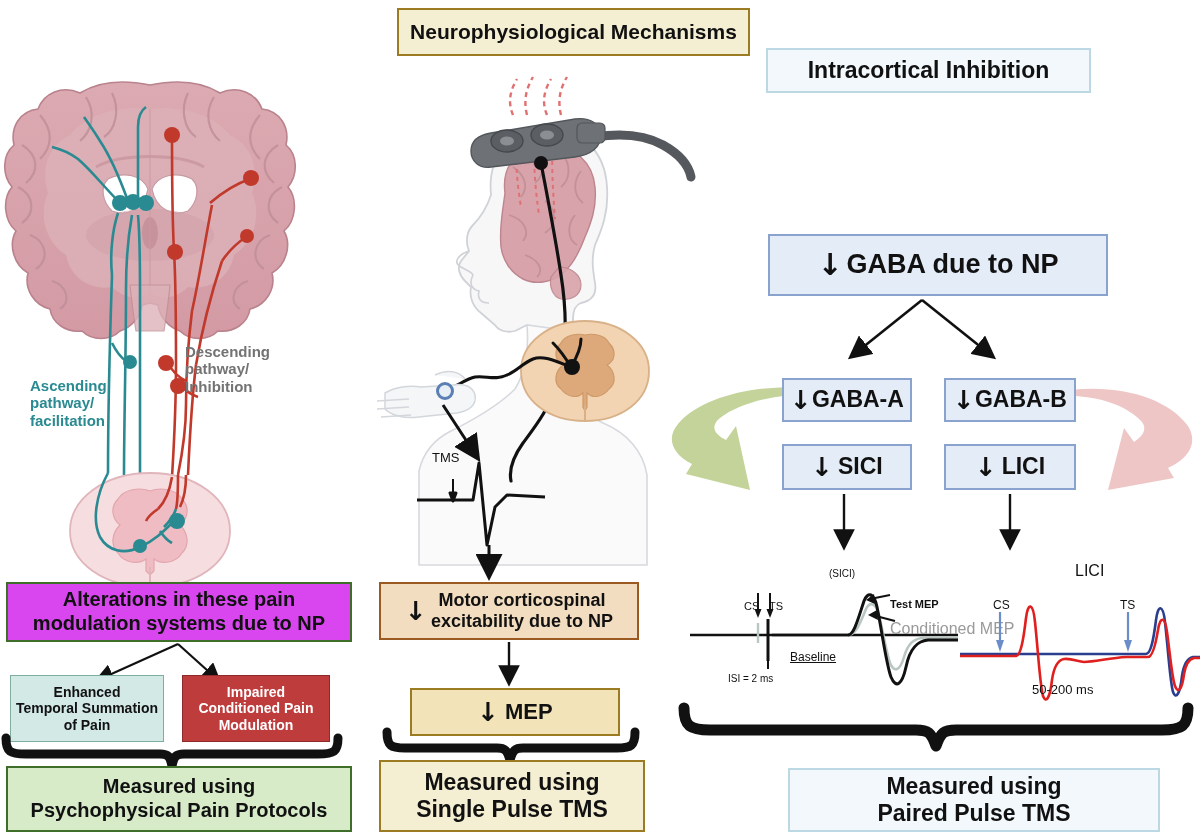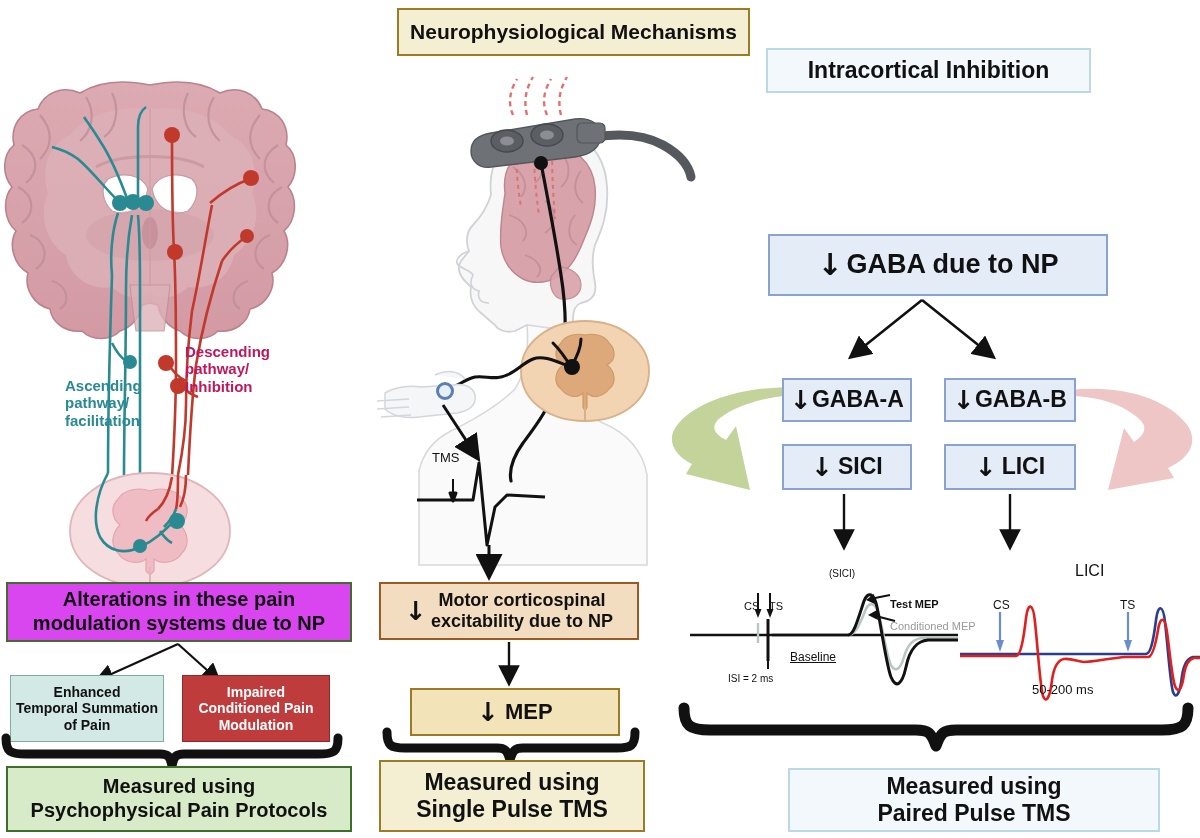--- a/index.html
+++ b/index.html
@@ -81,21 +81,21 @@
     white-space: nowrap;
   }
   .plot-label-grey { color: #9a9a9a; }
 
   .path-label {
     font-weight: bold;
     line-height: 1.15;
     white-space: pre-line;
   }
   .label-teal { color: #2a8a91; }
-  .label-red  { color: #be185d; }
+  .label-red  { color: #737373; }
 
   svg { display: block; overflow: visible; }
 </style>
 </head>
 <body>
 
 <div id="page">
 
 
   <div class="abs banner banner-gold" style="left:397px; top:8px; width:353px; height:48px;">Neurophysiological Mechanisms</div>
@@ -255,21 +255,21 @@
         <g fill="none" stroke="#c0392b" stroke-width="2.6">
           <path d="M172 402 C 170 414, 166 426, 158 434"></path>
           <path d="M178 400 C 178 414, 178 426, 176 434"></path>
           <path d="M186 400 C 186 414, 184 424, 180 432"></path>
           <path d="M158 434 C 152 438, 148 442, 146 446"></path>
         </g>
       </g>
     </svg>
   </div>
 
-  <div class="abs path-label label-teal" style="left:30px; top:377px; width:110px; font-size:15px;margin-left:35px;">Ascending
+  <div class="abs path-label label-teal" style="left:30px; top:377px; width:110px; font-size:15px;">Ascending
 pathway/
 facilitation</div>
 
   <div class="abs path-label label-red" style="left:185px; top:343px; width:110px; font-size:15px;">Descending
 pathway/
 Inhibition</div>
 
   <div class="abs box box-green-light" style="left:6px; top:582px; width:346px; height:60px; font-size:20px; white-space:pre-line;">Alterations in these pain
 modulation systems due to NP</div>
 
@@ -612,21 +612,21 @@
 
       <line x1="78" y1="76" x2="78" y2="84" stroke="#111" stroke-width="2"></line>
     </svg>
   </div>
 
   <div class="abs plot-label" style="left:744px; top:600px; font-size:11px;">CS</div>
   <div class="abs plot-label" style="left:769px; top:600px; font-size:11px;">TS</div>
   <div class="abs plot-label" style="left:728px; top:673px; font-size:10px;">ISI = 2 ms</div>
   <div class="abs plot-label" style="left:790px; top:650px; font-size:12px;text-decoration:underline;">Baseline</div>
   <div class="abs plot-label" style="left:890px; top:598px; font-size:11px; font-weight:bold;">Test MEP</div>
-  <div class="abs plot-label plot-label-grey" style="left:890px; top:620px; font-size:11px;">Conditioned  MEP</div>
+  <div class="abs plot-label plot-label-grey" style="left:890px; top:620px; font-size:16px;">Conditioned  MEP</div>
 
   <div class="abs plot-label" style="left:1075px; top:562px; font-size:16px;">LICI</div>
 
   <div class="abs" style="left:960px; top:600px; width:240px; height:110px;">
     <svg width="240" height="110" viewBox="0 0 240 110">
 
       <path d="M0 54 L 186 54
                C 190 54, 193 44, 196 20
                C 198 4, 203 4, 205 22
                C 208 48, 210 82, 213 92

